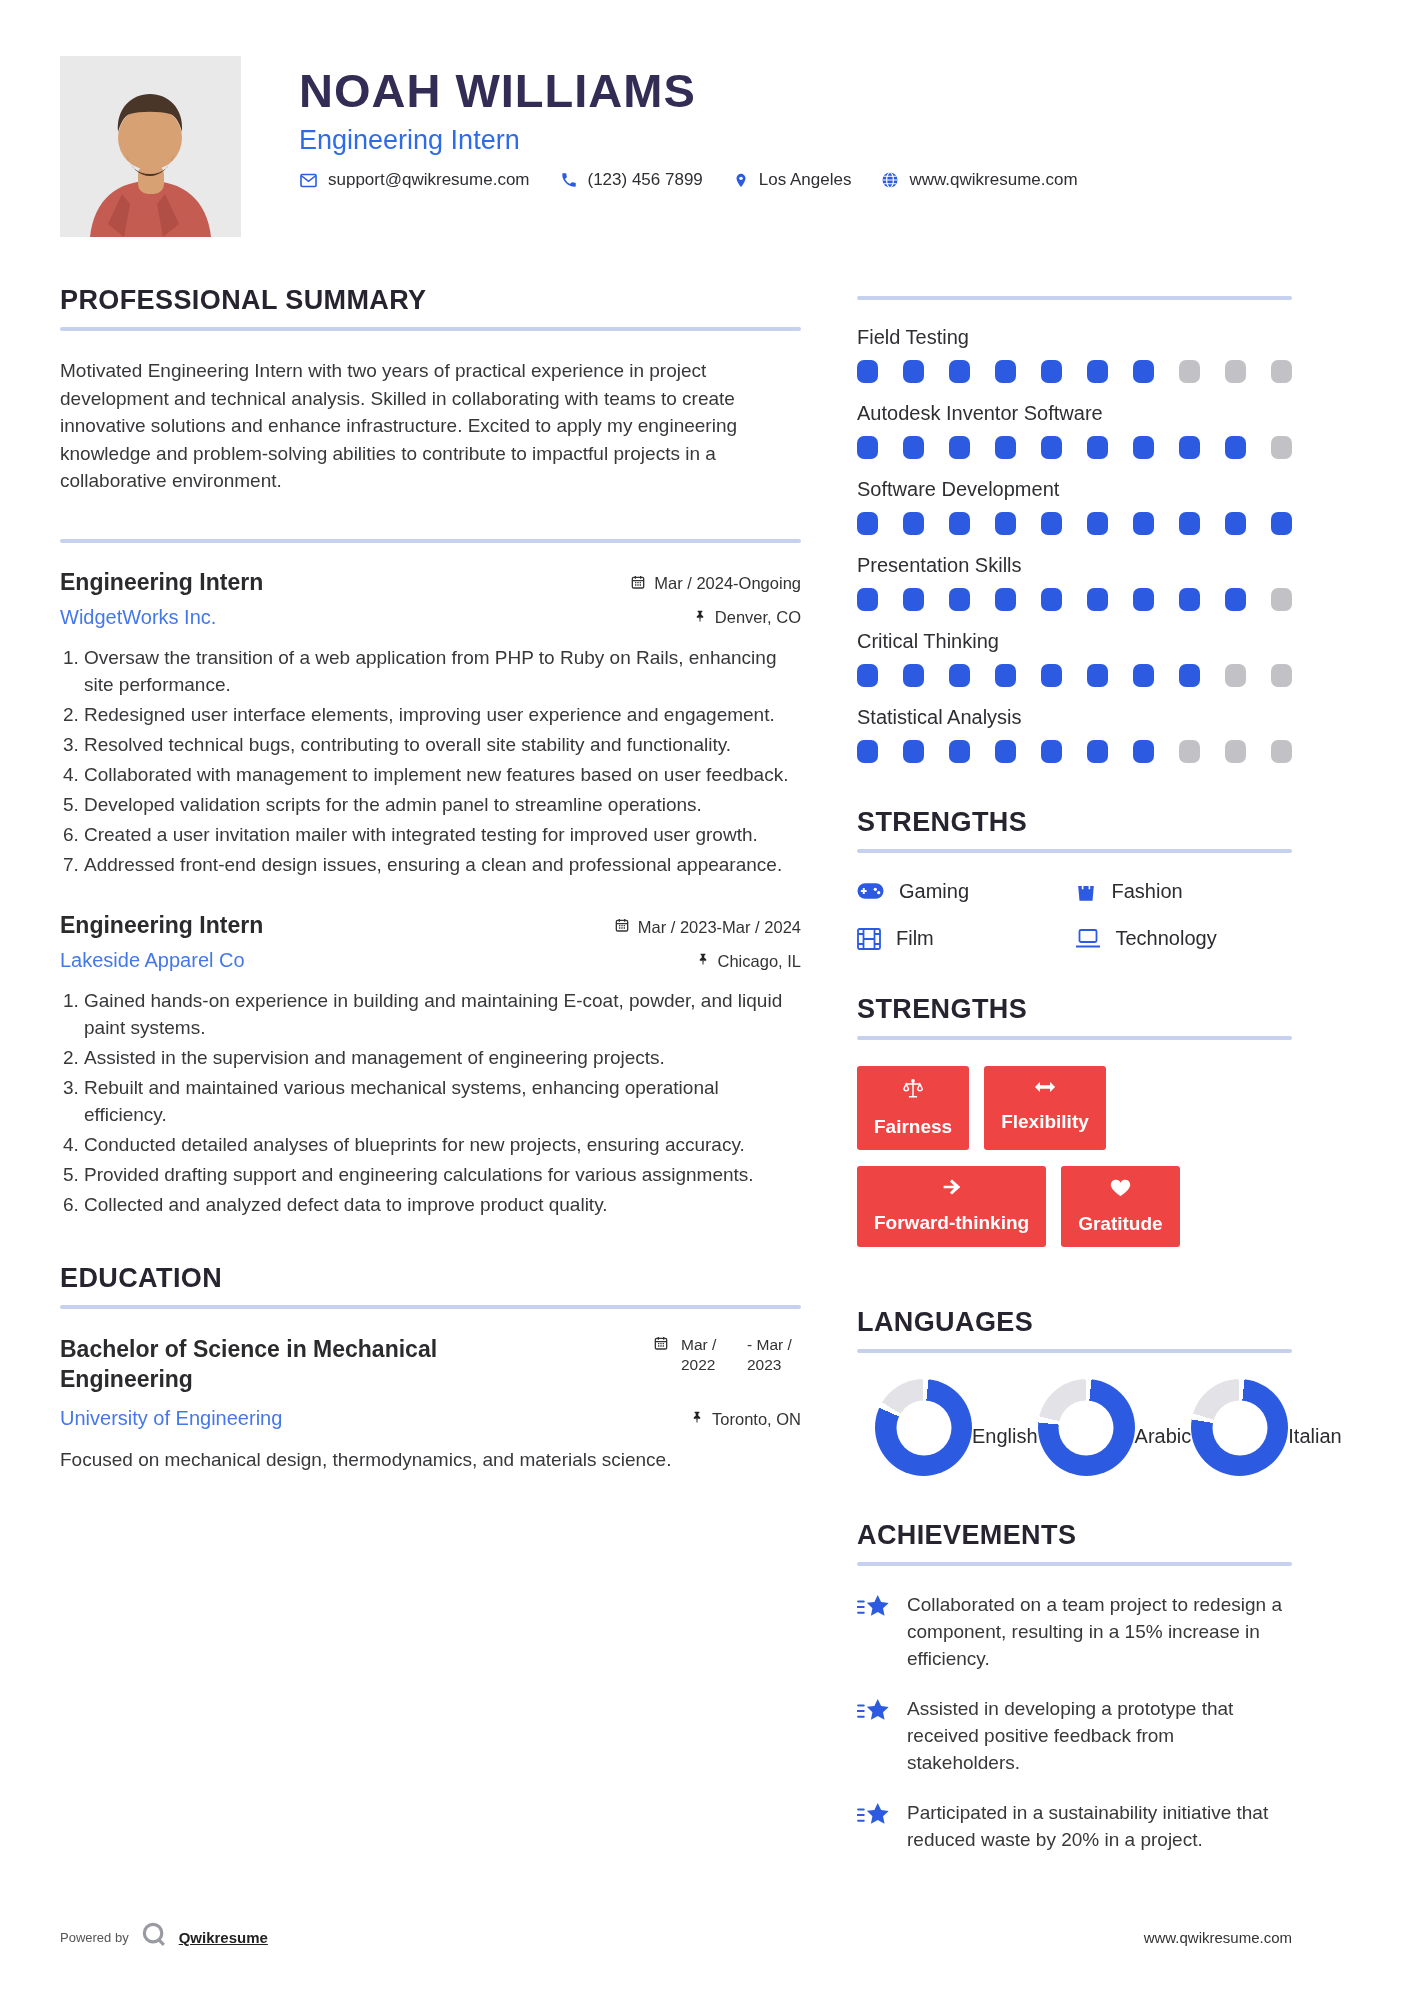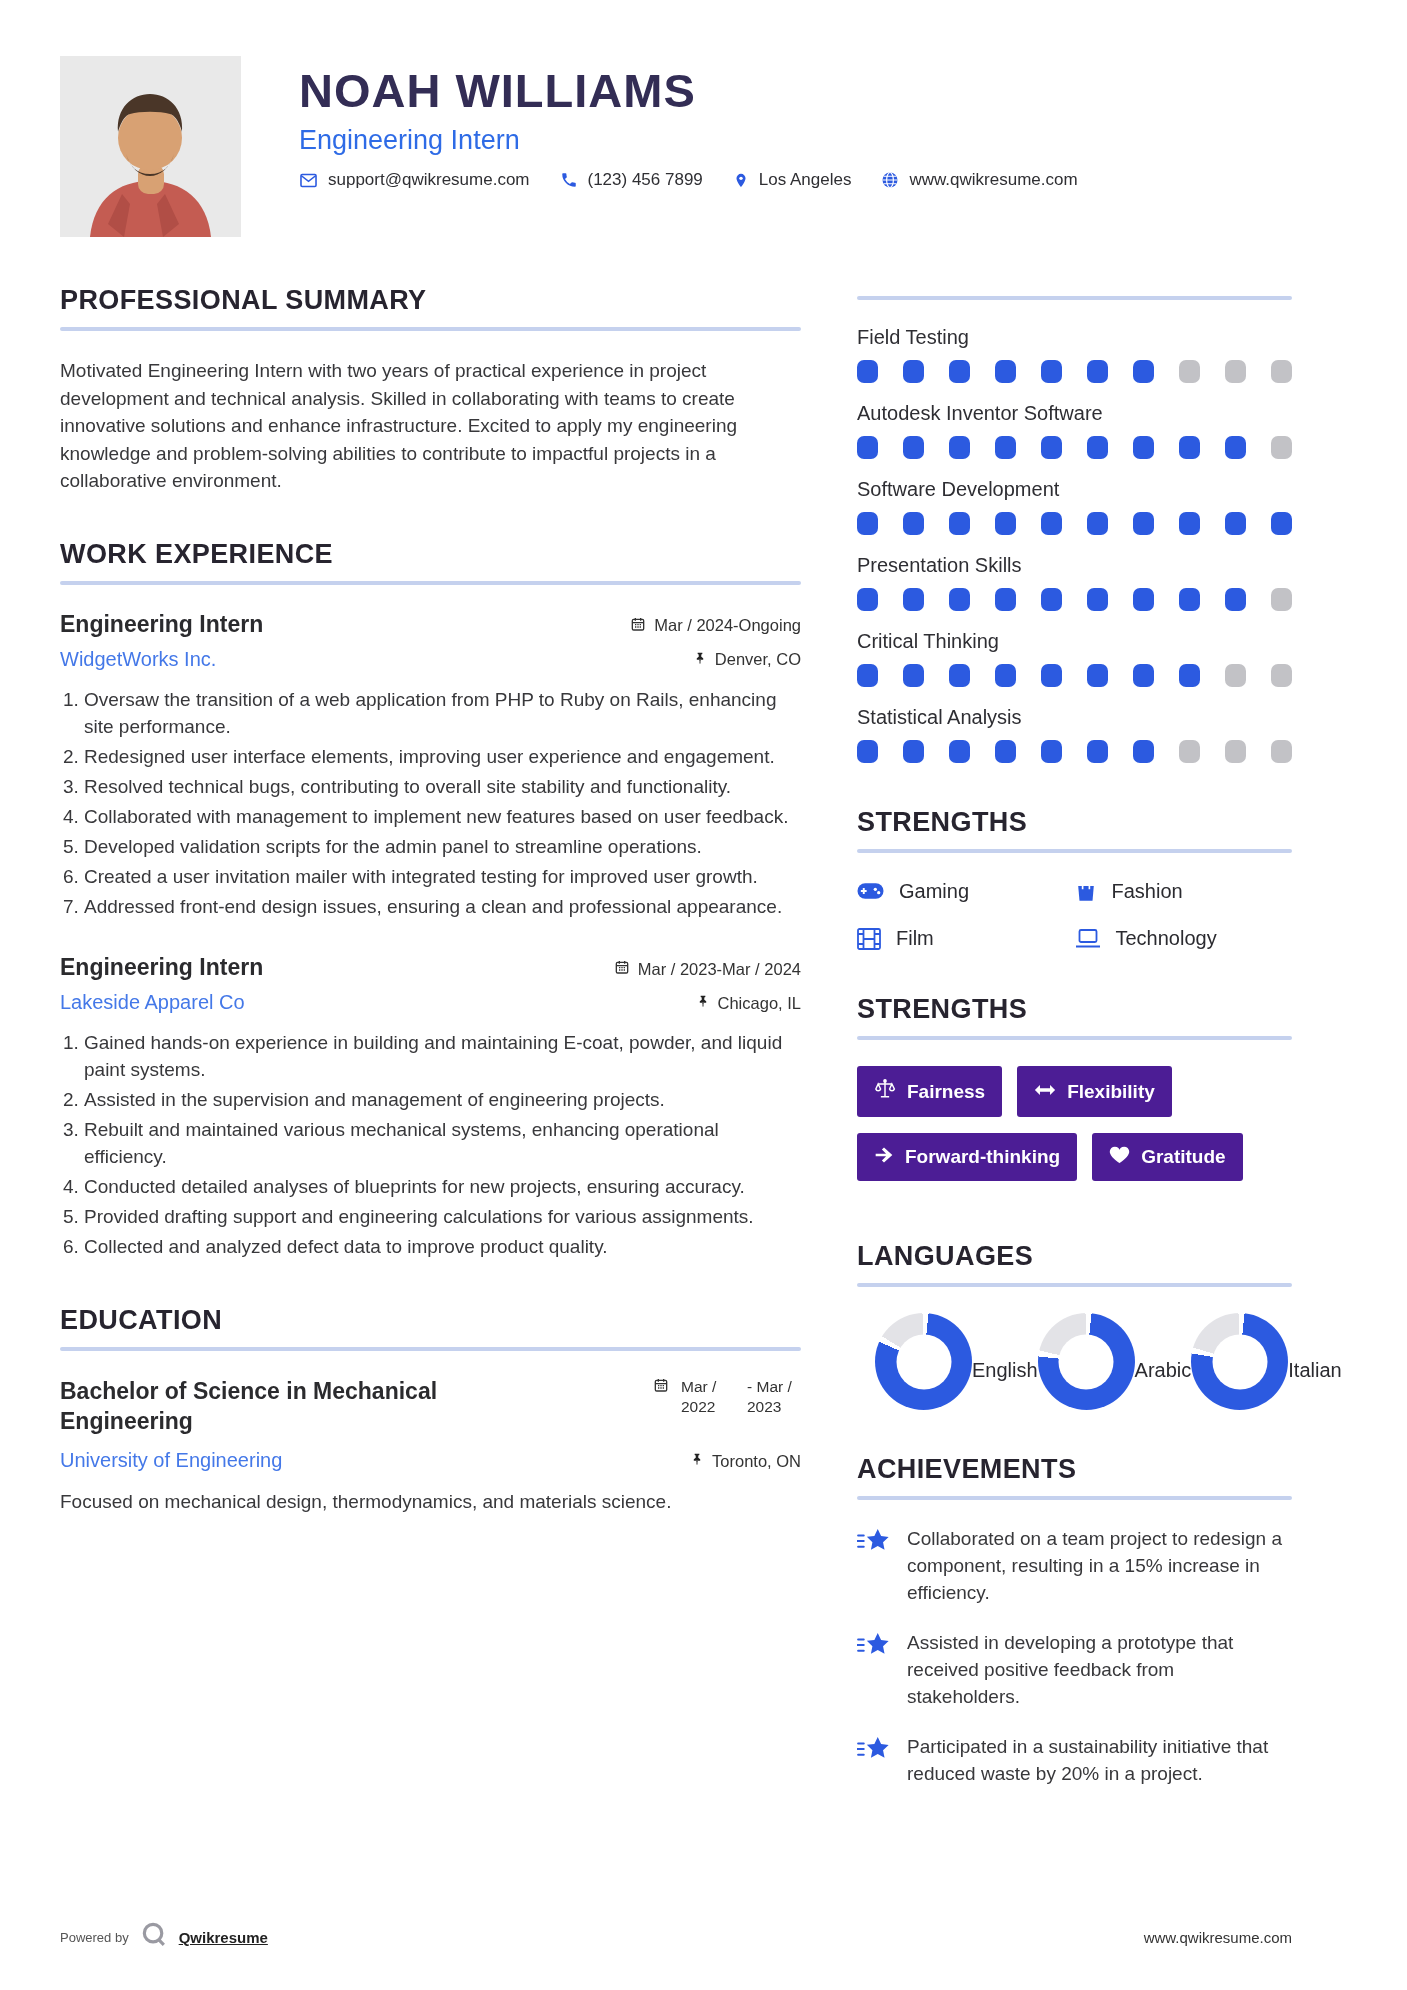--- a/index.html
+++ b/index.html
@@ -47,22 +47,22 @@
   .skill-label{font-size:20px;color:#2e2e33;margin-bottom:11px;}
   .skill-dots{display:flex;justify-content:space-between;}
   .dot{width:21px;height:23px;border-radius:7px;background:#c2c2c6;}
   .dot.on{background:#2c5ae0;}
   
   .int-grid{display:grid;grid-template-columns:1fr 1fr;row-gap:24px;}
   .interest{display:flex;align-items:center;gap:15px;font-size:20px;color:#2b2b30;}
   .interest svg{display:block;}
   
   .badges{display:flex;flex-wrap:wrap;}
-  .badge{display:flex;align-items:center;gap:11px;background:#4c1d95;color:#fff;
-         font-size:19px;font-weight:600;padding:12px 17px;border-radius:3px;margin:0 15px 16px 0;}
+  .badge{display:flex;align-items:center;gap:11px;background:#ef4444;color:#fff;
+         font-size:19px;font-weight:600;padding:12px 17px;border-radius:3px;margin:0 15px 16px 0;flex-direction:column;}
   
   .langs{display:flex;justify-content:space-between;padding:0 18px;}
   .lang{display:flex;flex-direction:row;align-items:center;}
   .donut{width:97px;height:97px;border-radius:50%;position:relative;}
   .donut::after{content:"";position:absolute;left:50%;top:50%;width:55px;height:55px;
                 transform:translate(-50%,-50%);background:#fff;border-radius:50%;}
   .lang-label{margin-top:17px;font-size:20px;color:#2b2b30;}
   
   .ach{display:flex;gap:16px;margin-bottom:23px;}
   .ach svg{flex:0 0 auto;margin-top:2px;}
@@ -141,21 +141,20 @@
 
     <div class="col-left">
 
       <div class="section">
         <div class="sec-head">PROFESSIONAL SUMMARY</div>
         <div class="sec-rule"></div>
         <div class="sec-body summary-text">Motivated Engineering Intern with two years of practical experience in project development and technical analysis. Skilled in collaborating with teams to create innovative solutions and enhance infrastructure. Excited to apply my engineering knowledge and problem-solving abilities to contribute to impactful projects in a collaborative environment.</div>
       </div>
 
       <div class="section">
-        <div class="sec-head">WORK EXPERIENCE</div>
         <div class="sec-rule"></div>
         <div class="sec-body">
 
           <div class="job">
             <div class="job-head">
               <div class="job-title">Engineering Intern</div>
               <div class="meta">
                 <span>
                   <svg width="16" height="16" viewBox="0 0 24 24" fill="none" stroke="#333" stroke-width="2">
                       <rect x="3.5" y="5" width="17" height="16" rx="2"></rect>

